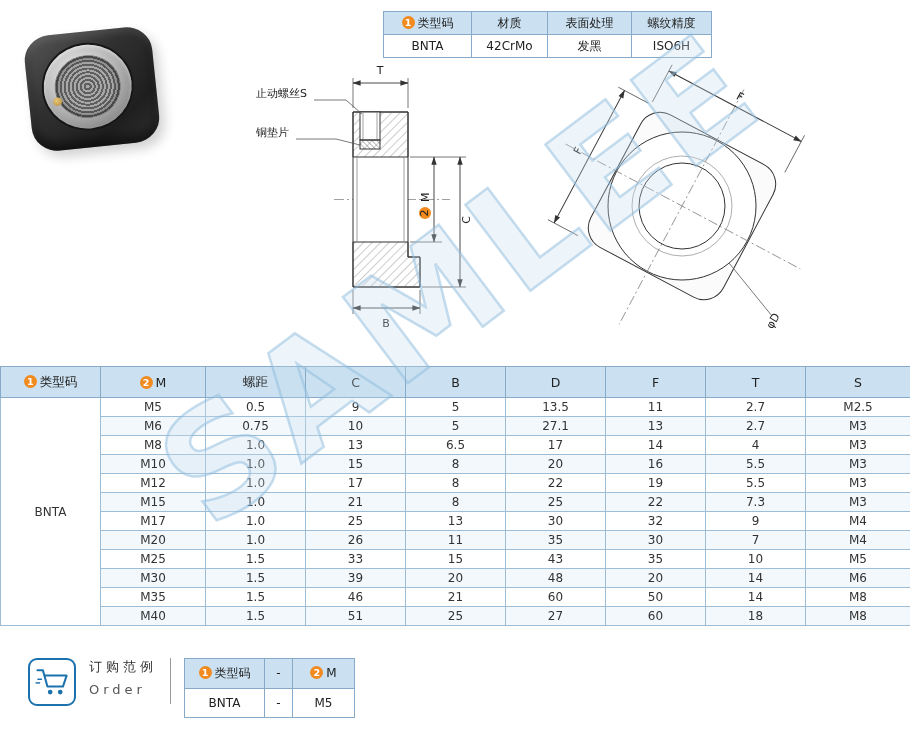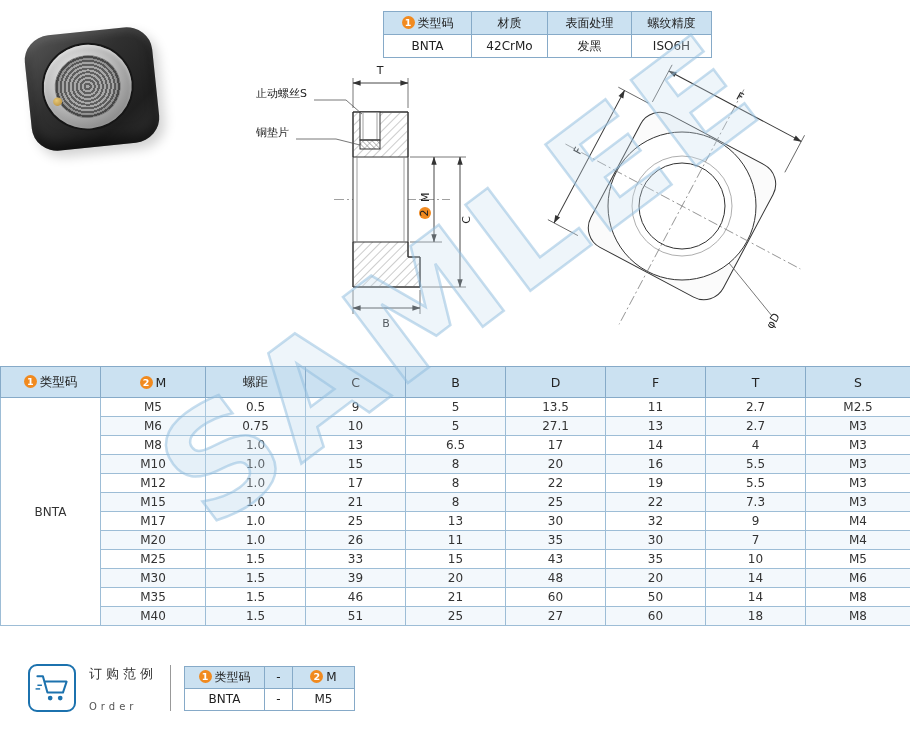--- a/index.html
+++ b/index.html
@@ -49,25 +49,25 @@
   .cl{stroke:#777;stroke-width:.7;stroke-dasharray:10 3 2 3;fill:none;}
   .dash{stroke:#555;stroke-width:.8;stroke-dasharray:4 3;fill:none;}
 
   
   .watermark{position:absolute;left:110px;top:30px;width:700px;height:500px;display:flex;
     align-items:center;justify-content:center;transform:rotate(-37deg);pointer-events:none;z-index:6;}
   .watermark span{font-size:148px;font-weight:bold;letter-spacing:6px;
     color:rgba(199,223,240,.30);-webkit-text-stroke:2.5px rgba(142,188,222,.5);}
 
   
-  .order-section{position:absolute;left:28px;top:658px;height:60px;display:flex;align-items:center;gap:13px;}
+  .order-section{position:absolute;left:28px;top:658px;height:60px;display:flex;gap:13px;}
   .cart-box{width:48px;height:48px;border:2px solid #1c72ae;border-radius:9px;display:flex;
     align-items:center;justify-content:center;flex:0 0 auto;}
   .order-title{font-size:13px;letter-spacing:4px;color:#333;white-space:nowrap;}
-  .order-sub{font-size:10px;letter-spacing:4px;color:#555;margin-top:18px;white-space:nowrap;}
+  .order-sub{font-size:13px;letter-spacing:4px;color:#555;margin-top:6px;white-space:nowrap;}
   .order-divider{width:1px;height:46px;background:#999;flex:0 0 auto;}
   .order-table{table-layout:fixed;}
   .order-table th,.order-table td{border:1px solid #86aac8;height:22px;font-size:12px;font-weight:normal;
     text-align:center;padding:0 6px;white-space:nowrap;color:#222;}
   .order-table th{background:#cbe1f1;}
 </style>
 </head>
 <body>
 
 <div class="page">

